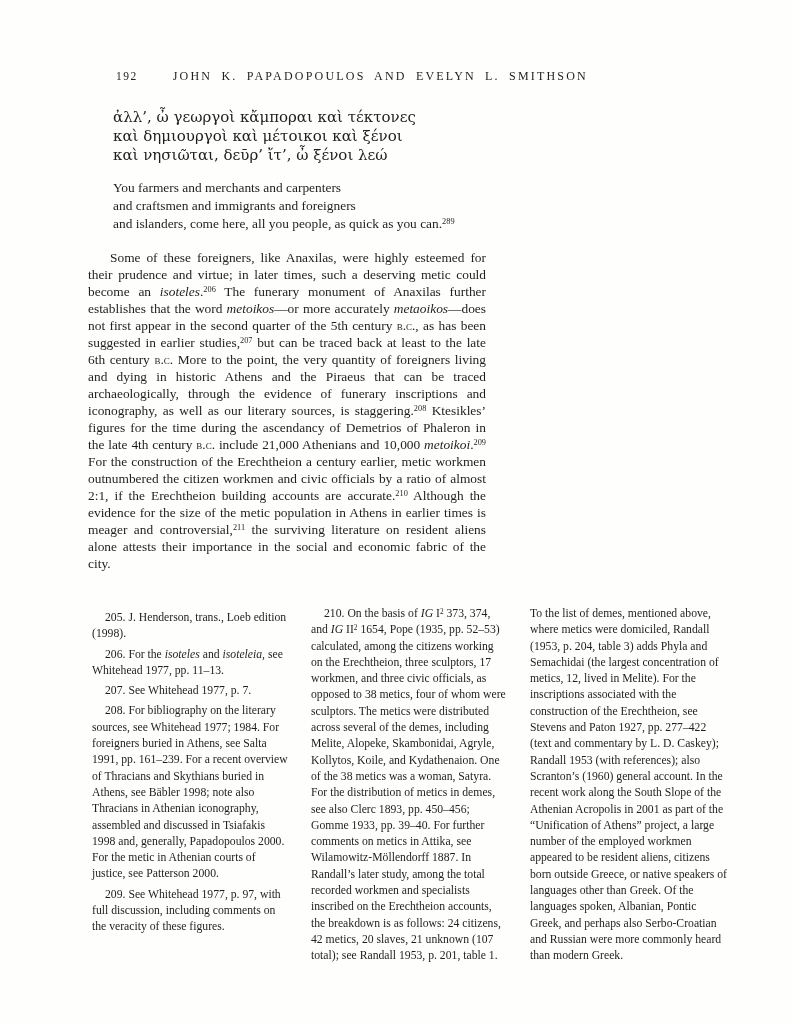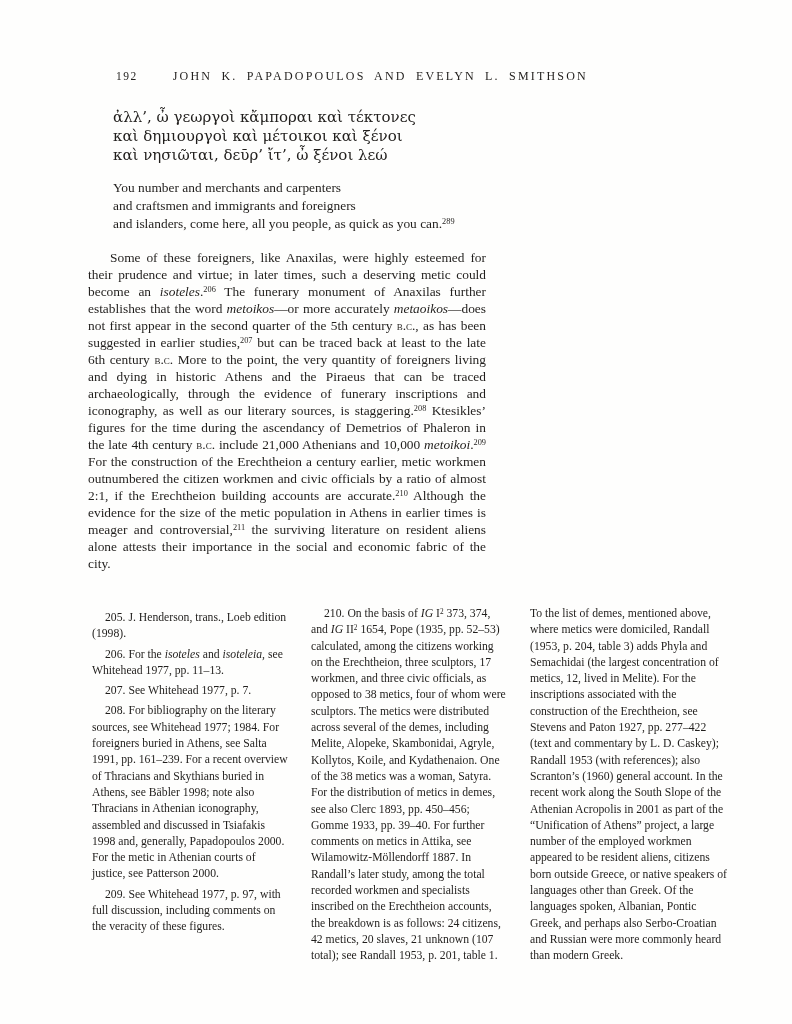--- a/index.html
+++ b/index.html
@@ -39,21 +39,21 @@
 
   <main class="main-text">
 
     <div class="quote greek">
       <div class="qline">ἀλλ’, ὦ γεωργοὶ κἄμποραι καὶ τέκτονες</div>
       <div class="qline">καὶ δημιουργοὶ καὶ μέτοικοι καὶ ξένοι</div>
       <div class="qline">καὶ νησιῶται, δεῦρ’ ἴτ’, ὦ ξένοι λεώ</div>
     </div>
 
     <div class="quote translation">
-      <div class="qline"><span>You number and merchants and carpenters</span></div>
+      <div class="qline"><span>You farmers and merchants and carpenters</span></div>
       <div class="qline"><span>and craftsmen and immigrants and foreigners</span></div>
       <div class="qline"><span>and islanders, come here, all you people, as quick as you can.</span><sup>289</sup></div>
     </div>
 
     <p class="para"><span>Some of these foreigners, like Anaxilas, were highly esteemed for their prudence and virtue; in later times, such a deserving metic could become an </span><span class="it">isoteles</span><span>.</span><sup>206</sup><span> The funerary monument of Anaxilas further establishes that the word </span><span class="it">metoikos</span><span>—or more accurately </span><span class="it">metaoikos</span><span>—does not first appear in the second quarter of the 5th century </span><span class="sc">B.C.</span><span>, as has been suggested in earlier studies,</span><sup>207</sup><span> but can be traced back at least to the late 6th century </span><span class="sc">B.C.</span><span> More to the point, the very quantity of foreigners living and dying in historic Athens and the Piraeus that can be traced archaeologically, through the evidence of funerary inscriptions and iconography, as well as our literary sources, is staggering.</span><sup>208</sup><span> Ktesikles’ figures for the time during the ascendancy of Demetrios of Phaleron in the late 4th century </span><span class="sc">B.C.</span><span> include 21,000 Athenians and 10,000 </span><span class="it">metoikoi</span><span>.</span><sup>209</sup><span> For the construction of the Erechtheion a century earlier, metic workmen outnumbered the citizen workmen and civic officials by a ratio of almost 2:1, if the Erechtheion building accounts are accurate.</span><sup>210</sup><span> Although the evidence for the size of the metic population in Athens in earlier times is meager and controversial,</span><sup>211</sup><span> the surviving literature on resident aliens alone attests their importance in the social and economic fabric of the city.</span></p>
   </main>
 
   <section class="footnotes" id="footnotes">
       <p class="footnote"><span>205. J. Henderson, trans., Loeb edition (1998).</span></p>
       <p class="footnote"><span>206. For the </span><span class="it">isoteles</span><span> and </span><span class="it">isoteleia,</span><span> see Whitehead 1977, pp. 11–13.</span></p>

